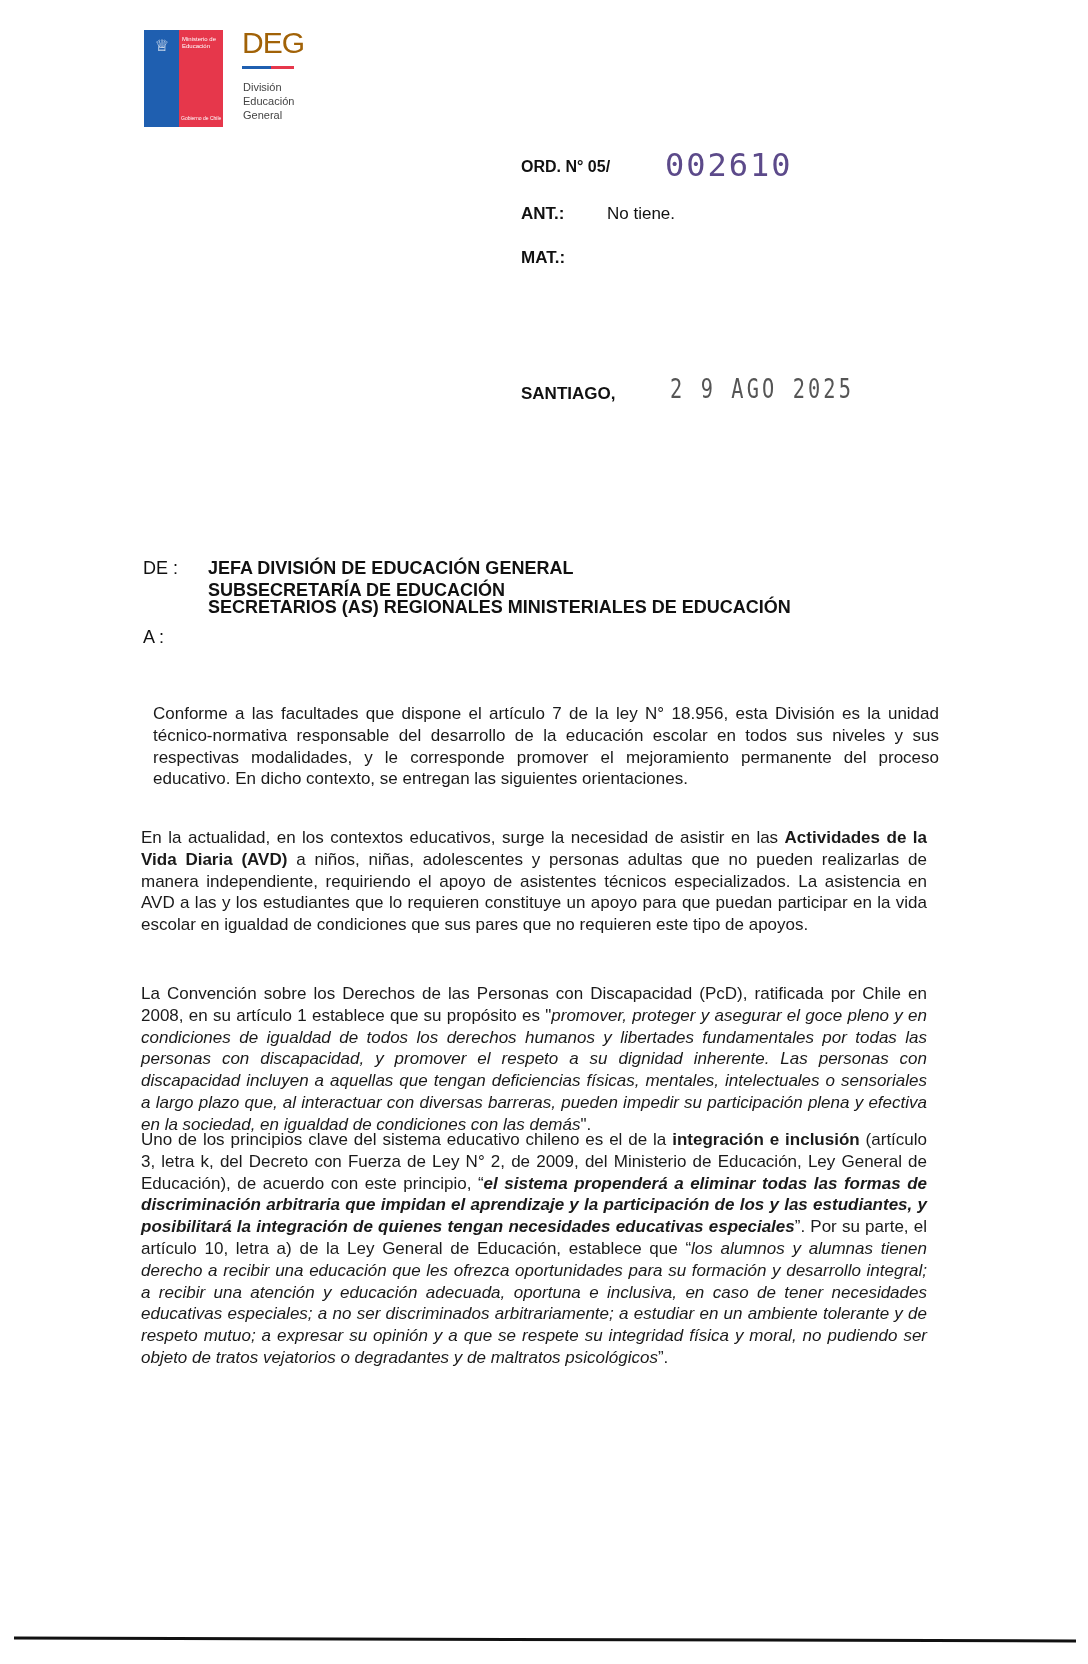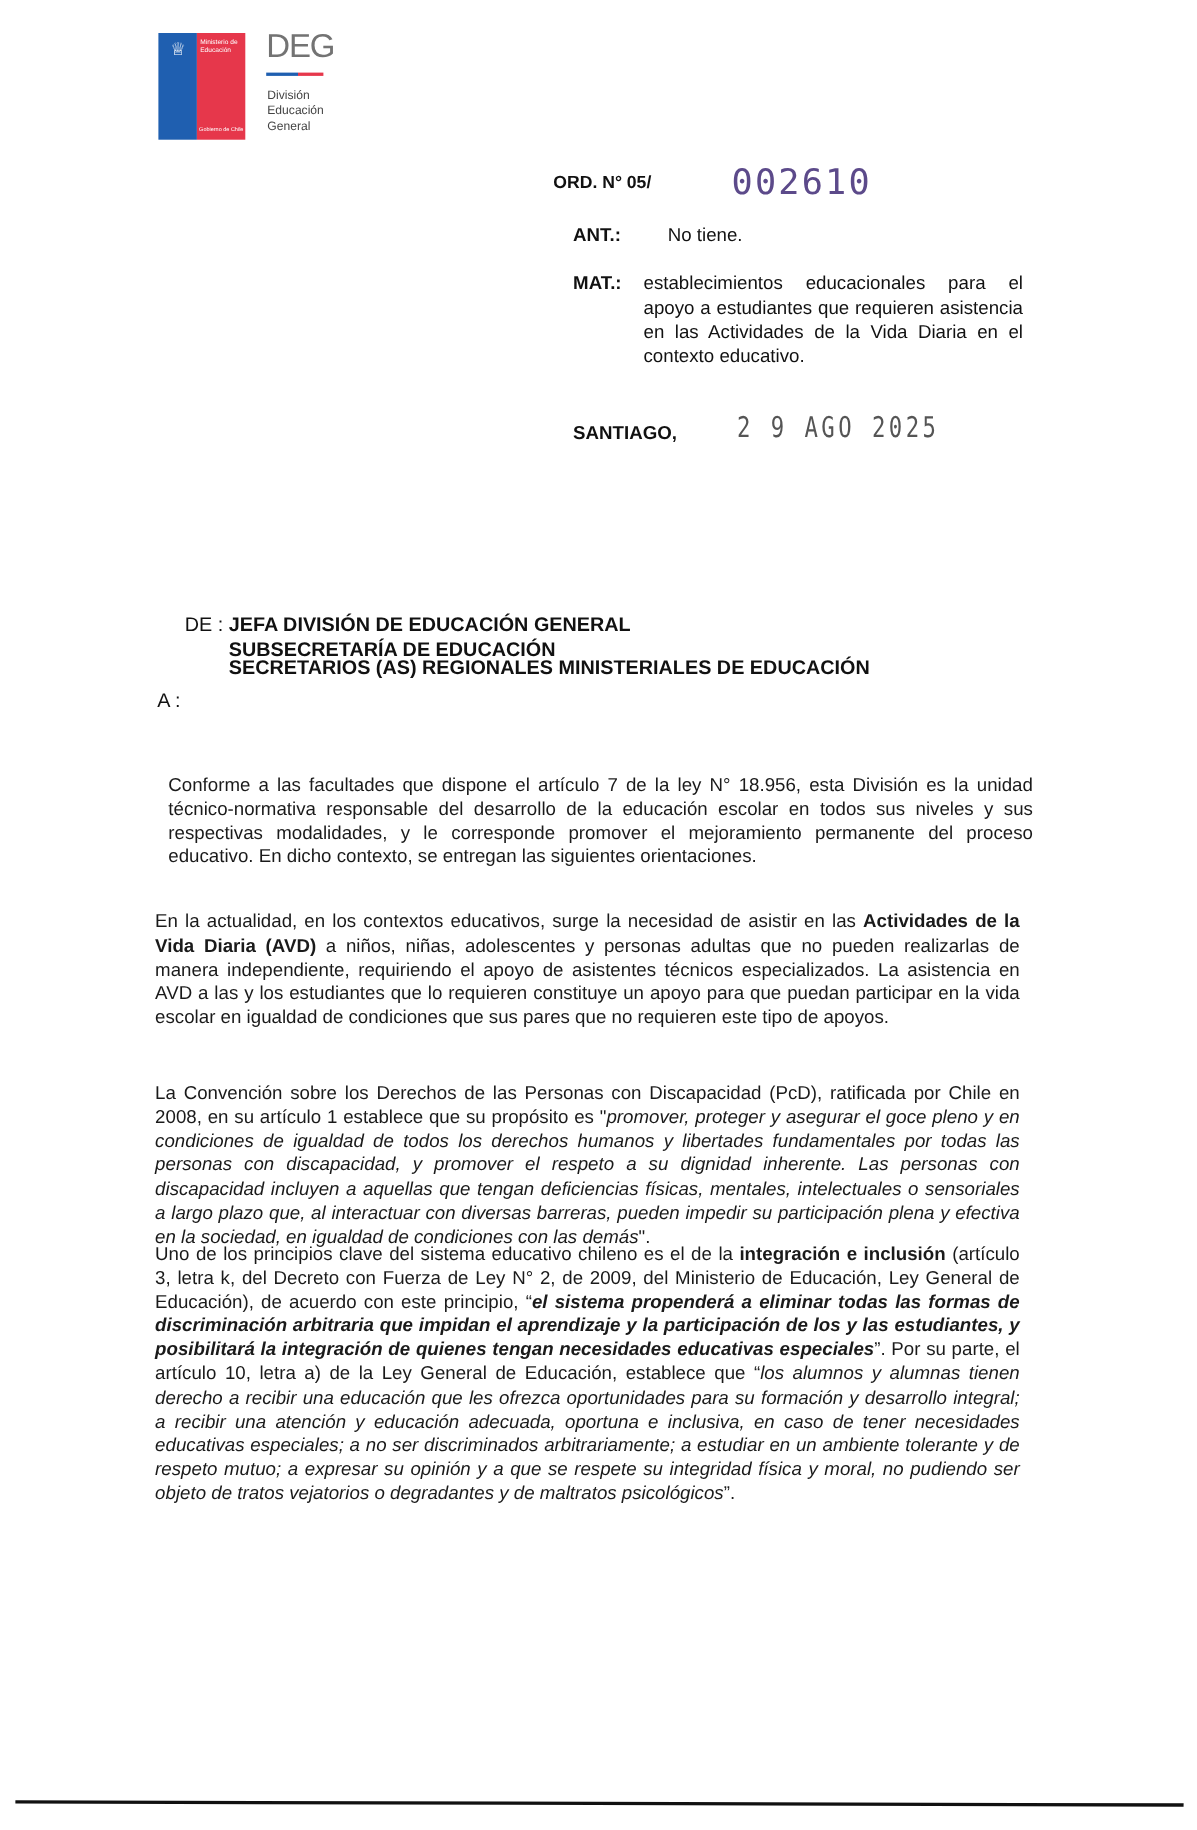--- a/index.html
+++ b/index.html
@@ -7,39 +7,39 @@
       width: 1088px; height: 1664px; position: relative; overflow: hidden;
       font-family: "Liberation Sans", sans-serif; color: #1a1a1a;
     }
     
     .logo { position: absolute; left: 144px; top: 30px; width: 79px; height: 97px; display: flex; }
     .logo .blue { width: 35px; height: 100%; background: #1f5fb0; position: relative; }
     .logo .red { flex: 1; height: 100%; background: #e6374b; position: relative; }
     .logo .crest { position: absolute; left: 5px; top: 5px; width: 26px; height: 22px; color: #fff; font-size: 16px; line-height: 22px; text-align: center; }
     .logo .min { position: absolute; left: 3px; top: 6px; color: #fff; font-size: 6px; line-height: 7px; }
     .logo .gob { position: absolute; left: 2px; bottom: 6px; color: #fff; font-size: 5px; white-space: nowrap; }
-    .deg { position: absolute; left: 242px; top: 26px; font-size: 30px; color: #737373; letter-spacing: -1px; font-family: "Liberation Sans Narrow", "Liberation Sans", sans-serif; text-align: center; }
+    .deg { position: absolute; left: 242px; top: 26px; font-size: 30px; color: #a16207; letter-spacing: -1px; font-family: "Liberation Sans Narrow", "Liberation Sans", sans-serif; text-align: center; }
     .deg-bar { position: absolute; left: 242px; top: 66px; width: 52px; height: 3px; background: linear-gradient(90deg, #1f5fb0 0 55%, #e6374b 55% 100%); }
     .deg-sub { position: absolute; left: 243px; top: 80px; font-size: 11px; line-height: 14px; color: #444; }
 
     
     .hdr { position: absolute; font-size: 17px; color: #111; }
-    .ord { left: 503px; top: 158px; font-weight: bold; font-size: 16px; text-align: center; }
+    .ord { left: 521px; top: 158px; font-weight: bold; font-size: 16px; text-align: center; }
     .ord-num { position: absolute; left: 665px; top: 146px; font-size: 32px; color: #5c4a8a; letter-spacing: 2px; font-family: "DejaVu Sans Mono", monospace; }
     .ant-lbl { left: 521px; top: 204px; font-weight: bold; }
     .ant-val { left: 607px; top: 204px; }
     .mat-lbl { left: 521px; top: 248px; font-weight: bold; text-align: right; }
     .mat-val { left: 585px; top: 247px; width: 345px; line-height: 22px; text-align: justify; }
     .mat-val .first { display: block; text-align-last: justify; margin-left: 14px; }
     .stgo { left: 521px; top: 384px; font-weight: bold; }
     .stgo-date { position: absolute; left: 670px; top: 374px; font-size: 26px; color: #555; letter-spacing: 4px; font-family: "DejaVu Sans Mono", monospace; transform: scaleX(0.78); transform-origin: left; }
 
     
     .addr { position: absolute; font-size: 18px; font-weight: bold; color: #111; }
-    .de-lbl { left: 143px; top: 558px; font-weight: normal; margin-left: 25px; }
+    .de-lbl { left: 143px; top: 558px; font-weight: normal; }
     .de-1 { left: 208px; top: 558px; }
     .de-2 { left: 208px; top: 580px; }
     .a-lbl { left: 143px; top: 627px; font-weight: normal; }
     .a-1 { left: 208px; top: 597px; }
 
     
     .body { position: absolute; left: 141px; width: 786px; font-size: 17px; line-height: 21.8px; text-align: justify; color: #1a1a1a; }
     .p1 { top: 691px; }
     .p2 { top: 827px; }
     .p3 { top: 983px; }
@@ -73,21 +73,20 @@
 </div>
 
 <div class="hdr ord">ORD. N° 05/</div>
 <div class="ord-num">002610</div>
 
 <div class="hdr ant-lbl">ANT.:</div>
 <div class="hdr ant-val">No tiene.</div>
 
 <div class="hdr mat-lbl">MAT.:</div>
 <div class="hdr mat-val">
-  <span>establecimientos educacionales para el apoyo a estudiantes que requieren asistencia en las Actividades de la Vida Diaria en el contexto educativo.</span>
 </div>
 
 <div class="hdr stgo">SANTIAGO,</div>
 <div class="stgo-date">2 9 AGO 2025</div>
 
 <div class="addr de-lbl">DE :</div>
 <div class="addr de-1">JEFA DIVISIÓN DE EDUCACIÓN GENERAL</div>
 <div class="addr de-2">SUBSECRETARÍA DE EDUCACIÓN</div>
 <div class="addr a-lbl">A :</div>
 <div class="addr a-1">SECRETARIOS (AS) REGIONALES MINISTERIALES DE EDUCACIÓN</div>

